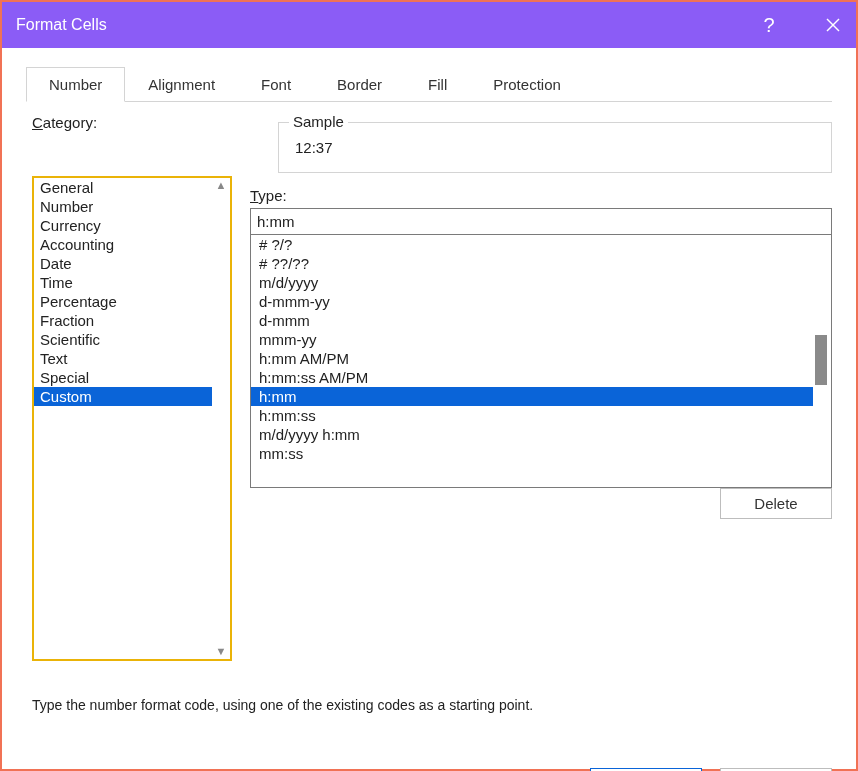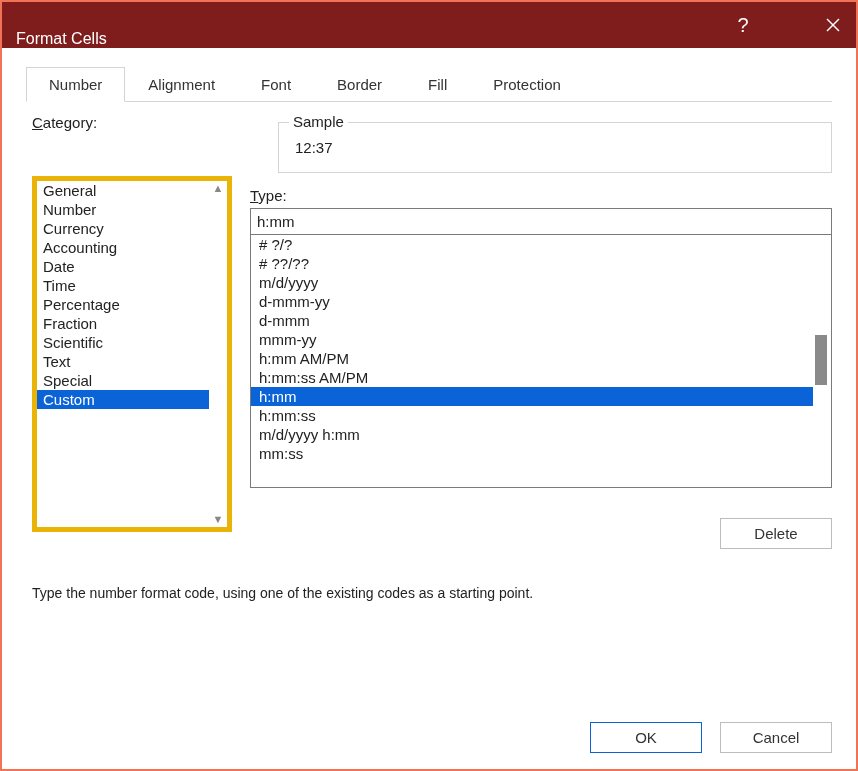--- a/index.html
+++ b/index.html
@@ -10,26 +10,25 @@
     background: #fff;
   }
   .window {
     width: 858px; height: 771px;
     border: 2px solid #f17255;
     display: flex; flex-direction: column;
     background: #fff;
   }
   .titlebar {
     height: 46px;
-    background: #7f1d1d;
-    display: flex; align-items: flex-end;
+    background: #8b5cf6;
+    display: flex; align-items: center;
     color: #fff;
     padding: 0 0 0 14px;
     position: relative;
-    gap: 26px;
   }
   .titlebar .title {
     font-size: 16px;
     flex: 0 0 auto;
   }
   .titlebar .spacer { flex: 1; }
   .titlebar .tbtn {
     width: 46px; height: 46px;
     display: flex; align-items: center; justify-content: center;
     color: #fff; font-size: 16px;
@@ -76,22 +75,22 @@
   }
   .col-left { width: 200px; flex-shrink:0; }
   .col-right { flex: 1; display:flex; flex-direction:column; }
   .labelc {
     font-size: 15px; color: #222;
     margin-bottom: 2px;
     display:block;
   }
   .underline { text-decoration: underline; text-decoration-thickness:1px; }
   .listbox {
-    border: 5px solid #eab308;
-    width: 200px; height: 356px;
+    border: 2px solid #eab308;
+    width: 200px; height: 485px;
     overflow: hidden;
     position: relative;
     background: #fff;
     margin-top: 45px;
   }
   .listbox .lb-inner {
     position:absolute; left:0; top:0; right:18px; bottom:0;
     overflow:hidden;
   }
   .listbox .item {
@@ -158,21 +157,21 @@
     display:flex; flex-direction:column; align-items:center;
   }
   .type-list .thumb {
     position:absolute; right:2px;
     width:12px; background:#8a8a8a;
     top: 100px; height:50px;
     border-radius:0;
   }
   .delete-row {
     display:flex; justify-content:flex-end;
-    margin-top:30px;
+    margin-top:0;
   }
   .btn {
     min-width: 112px;
     padding: 6px 18px;
     font-size:15px;
     background:#fff;
     border:1px solid #bdbdbd;
     color:#333;
     cursor:pointer;
   }

